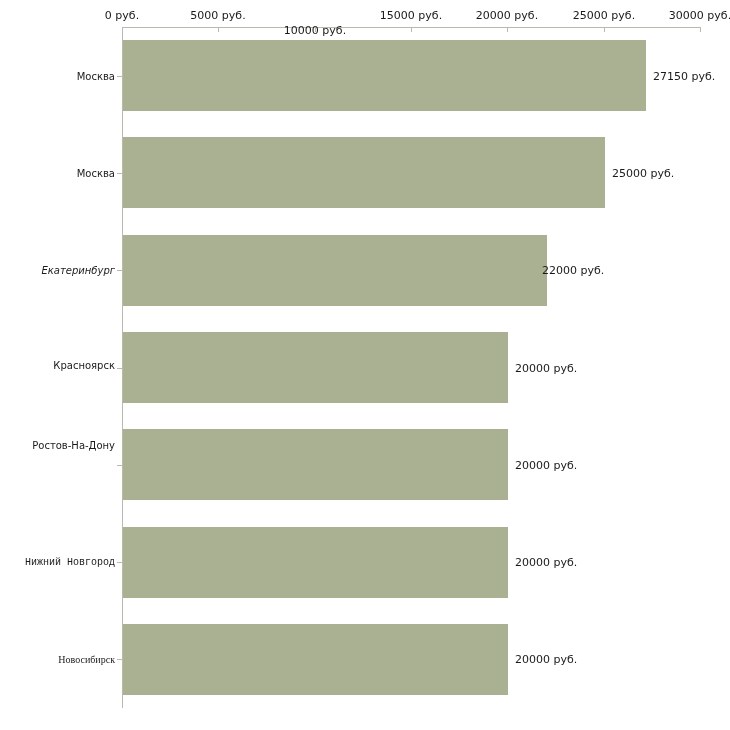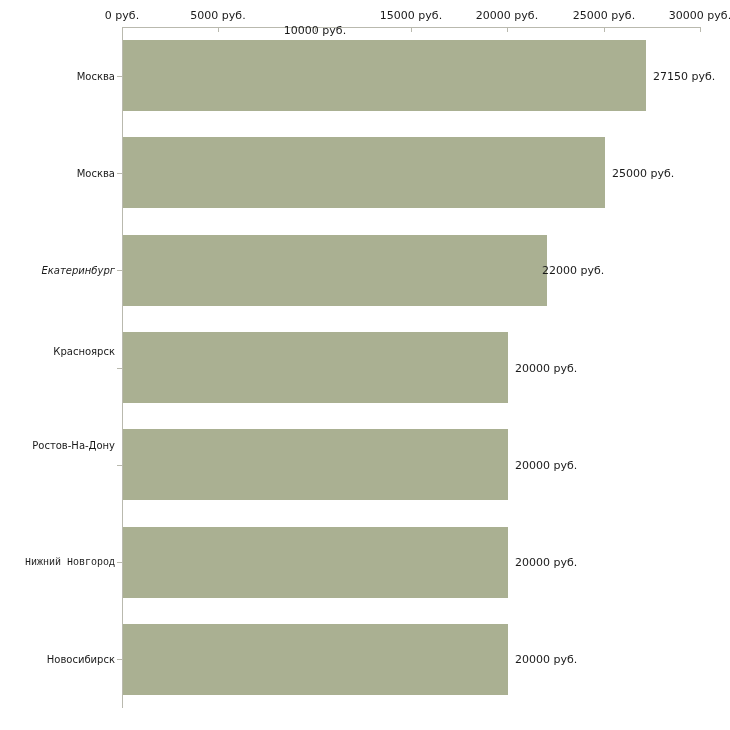--- a/index.html
+++ b/index.html
@@ -121,24 +121,24 @@
       <div class="cat-tick" style="top: 270px;"></div>
       <div class="cat-tick" style="top: 368px;"></div>
       <div class="cat-tick" style="top: 465px;"></div>
       <div class="cat-tick" style="top: 562px;"></div>
       <div class="cat-tick" style="top: 659px;"></div>
     </div>
   <div id="cat-labels">
       <div class="cat-label" style="top: 76px;">Москва</div>
       <div class="cat-label" style="top: 173px;">Москва</div>
       <div class="cat-label" style="top: 270px; font-style: italic;">Екатеринбург</div>
-      <div class="cat-label" style="top: 351px;">Красноярск</div>
+      <div class="cat-label" style="top: 365px;">Красноярск</div>
       <div class="cat-label" style="top: 445px;">Ростов-На-Дону</div>
       <div class="cat-label" style="top: 562px; font-family: Liberation Mono, monospace;">Нижний Новгород</div>
-      <div class="cat-label" style="top: 659px;">Новосибирск</div>
+      <div class="cat-label" style="top: 659px; font-family: Liberation Serif, serif;">Новосибирск</div>
     </div>
   <div id="bars">
       <div class="bar" title="Москва: 27150 руб." style="top: 40px; height: 71px; width: 523px; background: rgb(170, 176, 146);"></div>
       <div class="bar" title="Самара: 25000 руб." style="top: 137px; height: 71px; width: 482px; background: rgb(170, 176, 146);"></div>
       <div class="bar" title="Екатеринбург: 22000 руб." style="top: 235px; height: 71px; width: 424px; background: rgb(170, 176, 146);"></div>
       <div class="bar" title="Красноярск: 20000 руб." style="top: 332px; height: 71px; width: 385px; background: rgb(170, 176, 146);"></div>
       <div class="bar" title="Ростов-На-Дону: 20000 руб." style="top: 429px; height: 71px; width: 385px; background: rgb(170, 176, 146);"></div>
       <div class="bar" title="Нижний Новгород: 20000 руб." style="top: 527px; height: 71px; width: 385px; background: rgb(170, 176, 146);"></div>
       <div class="bar" title="Новосибирск: 20000 руб." style="top: 624px; height: 71px; width: 385px; background: rgb(170, 176, 146);"></div>
     </div>

